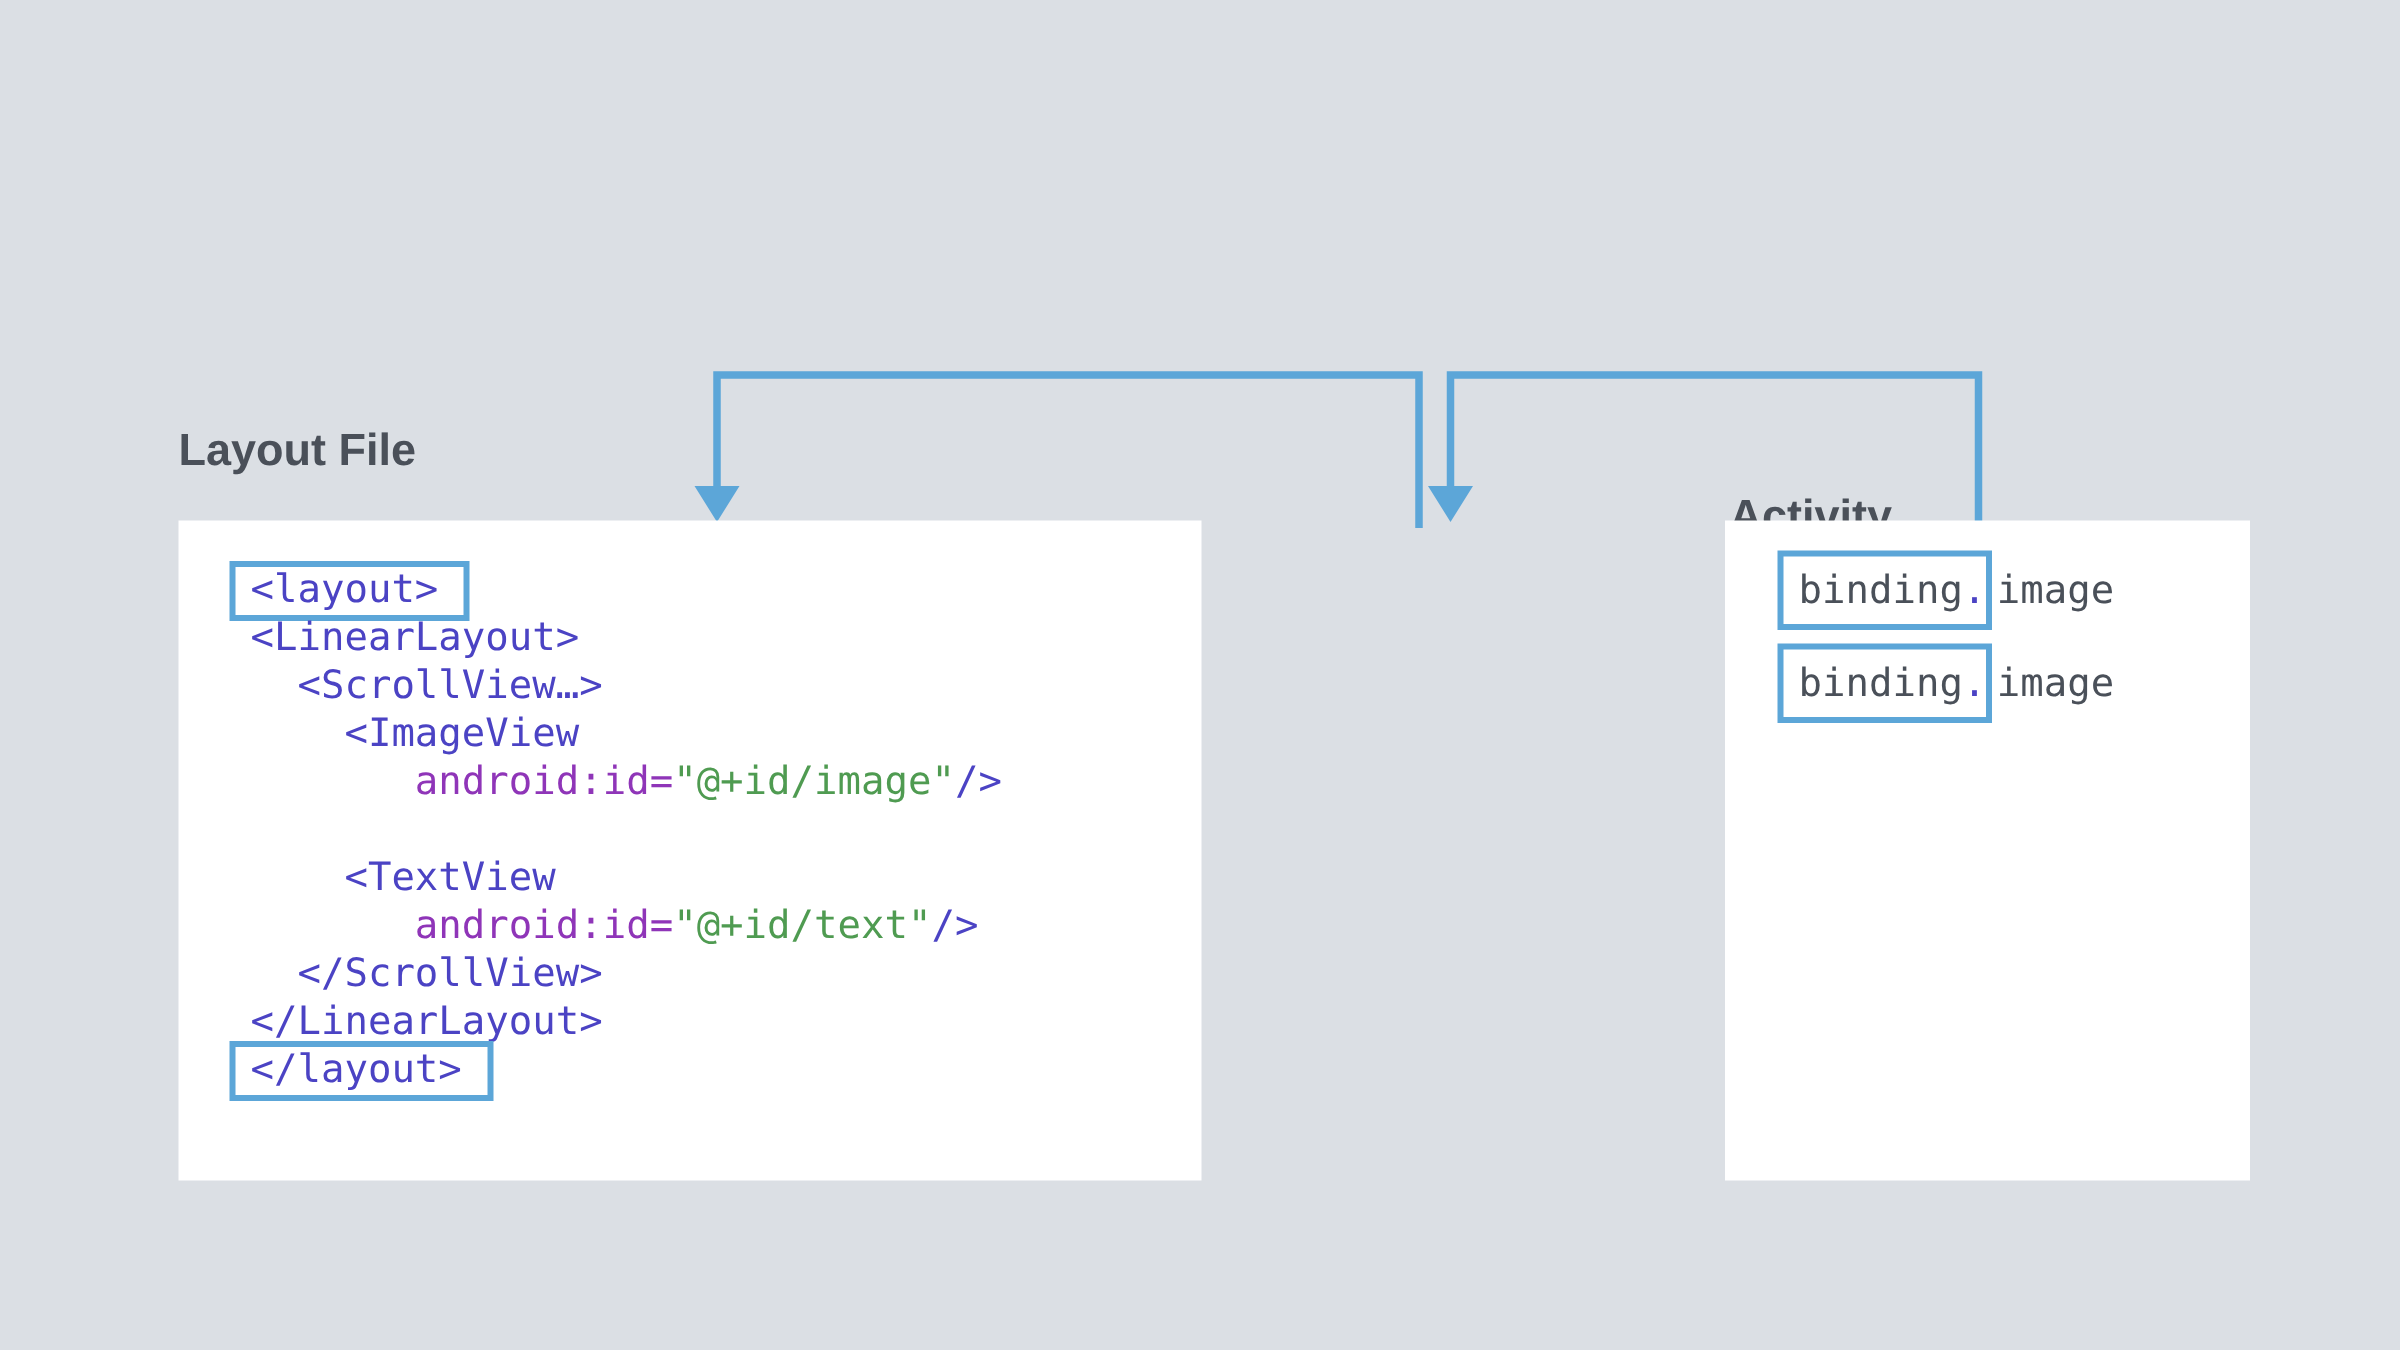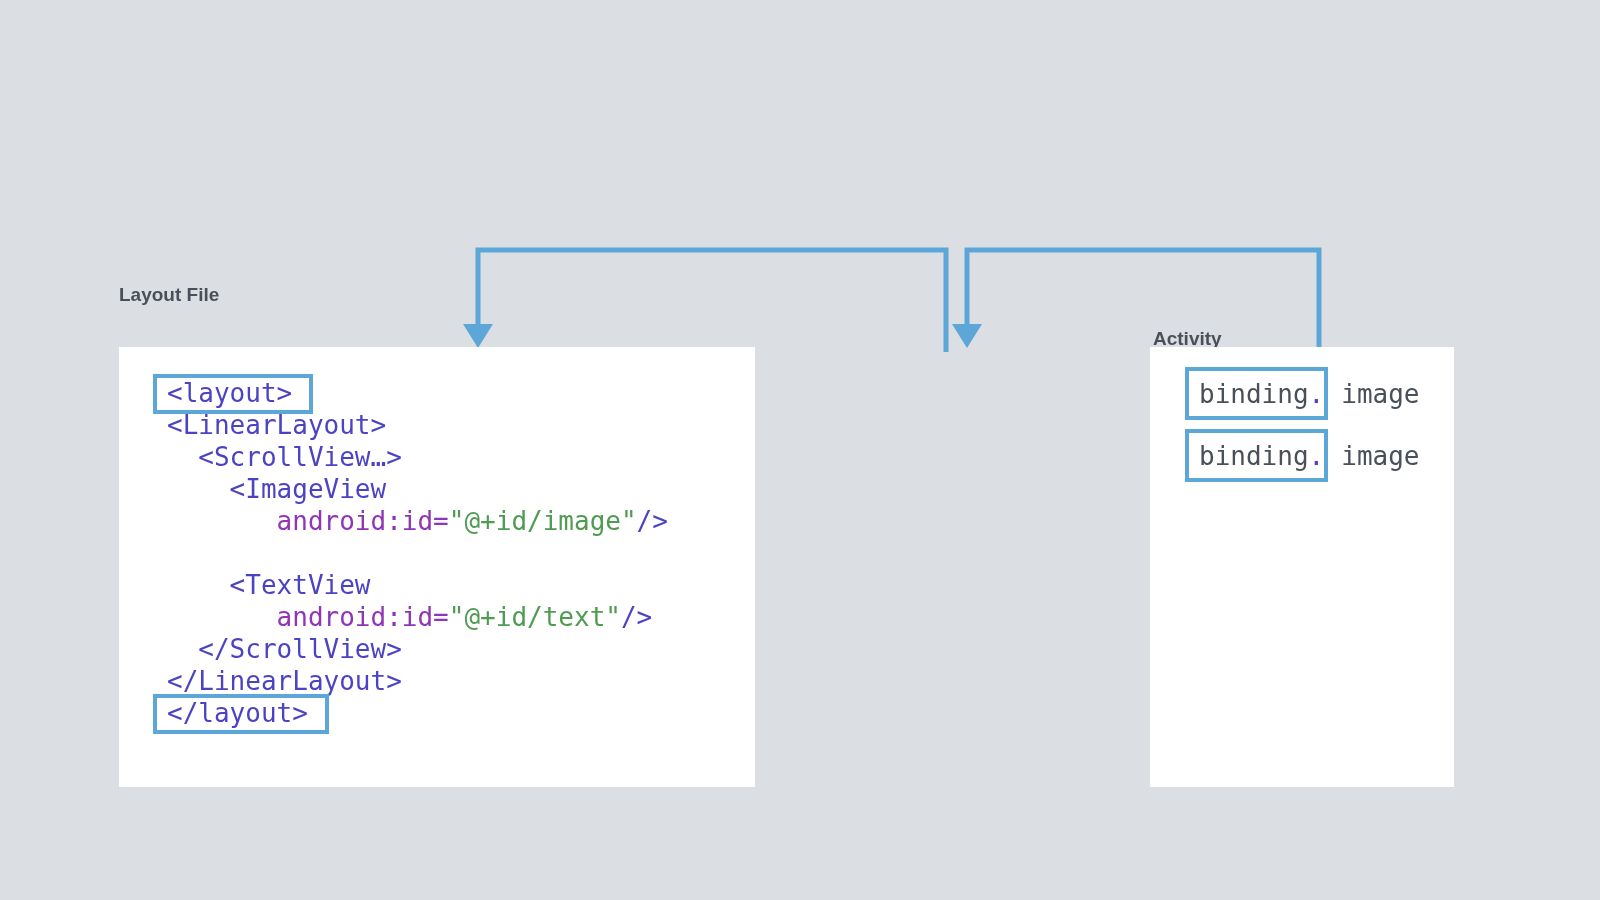--- a/index.html
+++ b/index.html
@@ -18,37 +18,37 @@
     margin: 0;
     font-size: 59px;
     font-weight: 800;
     letter-spacing: -1.5px;
     color: var(--title);
   }
   .section-label {
     position: absolute;
     top: 284px;
     margin: 0;
-    font-size: 19px;
+    font-size: 30px;
     font-weight: 700;
     color: var(--textDark);
   }
   .label-layout { left: 119px; }
   .label-activity { left: 1153px; margin-top: 44px; }
 
   .connectors {
     position: absolute;
     left: 0; top: 0;
     width: 1600px;
     height: 900px;
   }
   .connectors polyline { stroke: var(--blue); stroke-width: 5; fill: none; }
   .connectors polygon { fill: var(--blue); stroke: none; }
 
-  .panel { position: absolute; top: 347px; height: 440px; }
+  .panel { position: absolute; top: 347px; height: 440px; padding-left: 46px; }
   .panel-white { background: var(--panelWhite); }
   .panel-layout-file { left: 119px; width: 636px; }
   .panel-binding { left: 780px; width: 343px; background: var(--panelDark); }
   .panel-activity { left: 1150px; width: 304px; }
 
   
   .code {
     position: absolute;
     left: 48px;
     top: 30px;
@@ -104,21 +104,21 @@
   }
   .bind-box {
     box-sizing: border-box;
     height: 53px;
     border: 4px solid var(--blue);
     display: flex;
     align-items: center;
     padding: 0 0 0 10px;
   }
   .bind-dot { color: var(--codeTag); }
-  .bind-rest { margin-left: 13px; }
+  .bind-rest { margin-left: 3px; }
 </style>
 </head>
 <body>
 
 <div class="canvas" style="--bg: #dbdfe4; --panelWhite: #ffffff; --panelDark: #505760; --blue: #5ca6d8; --green: #a5ba3b; --title: #17181a; --textDark: #4a5059; --lightText: #edf0f2; --codeTag: #4b43c4; --codeAttr: #8f35b8; --codeStr: #4f9b51;">
 
 
   <svg class="connectors" viewBox="0 0 1600 900" aria-hidden="true">
     <g>
       <polyline points="478,330 478,250 946,250 946,352"></polyline>

